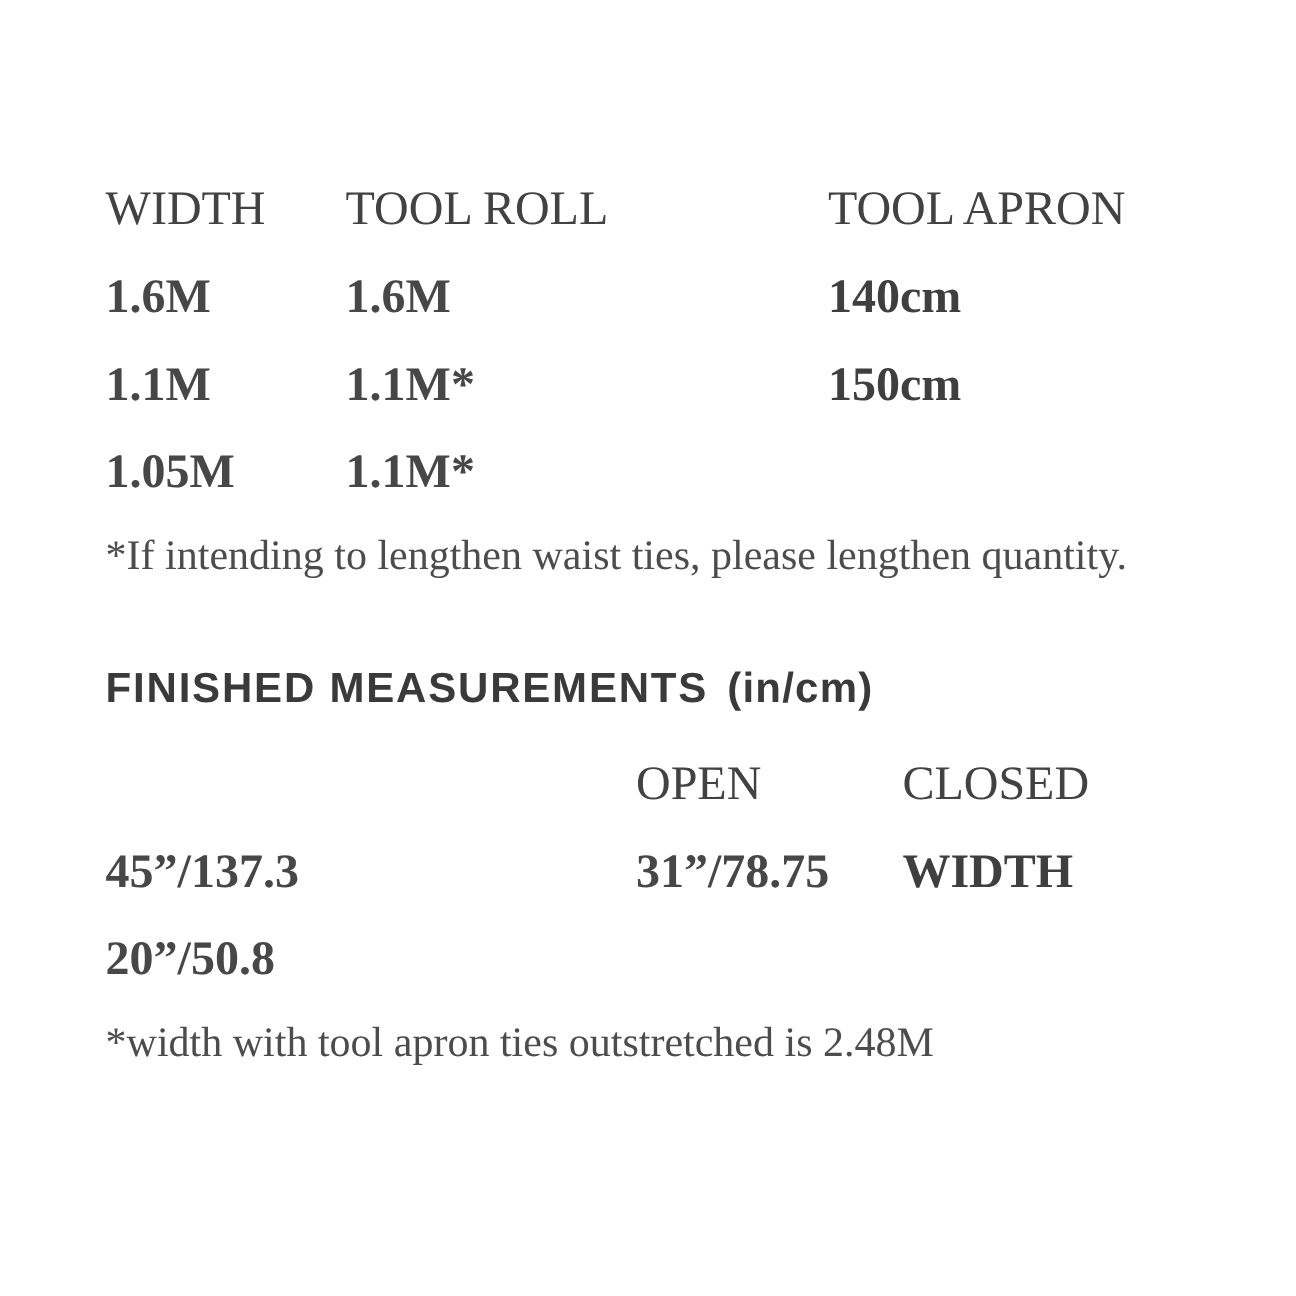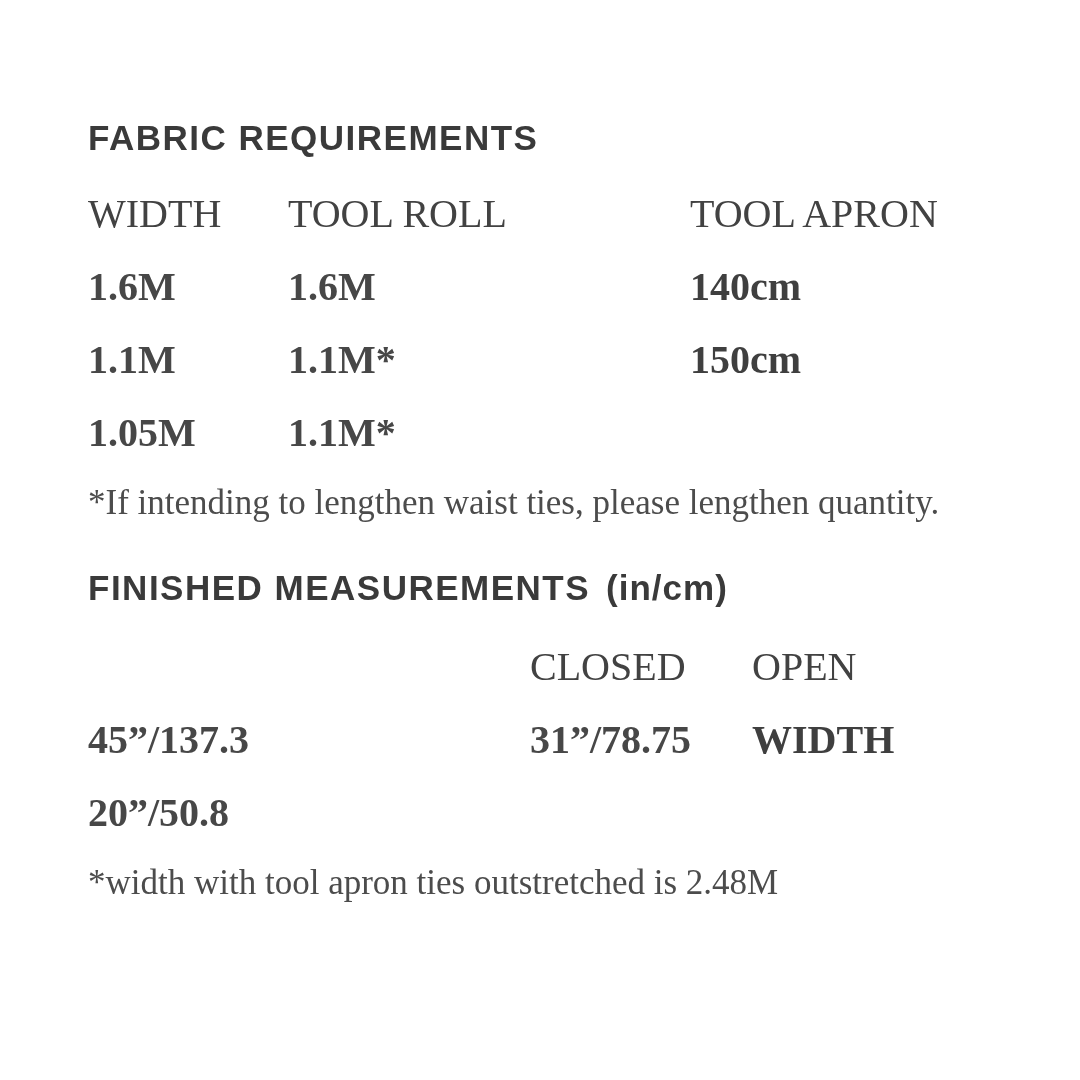--- a/index.html
+++ b/index.html
@@ -34,30 +34,29 @@
   .col-hdr{font-weight:normal;color:#424242;white-space:nowrap;}
   .row-label{font-weight:bold;color:#3f3f3f;white-space:nowrap;}
   .cell{font-weight:bold;white-space:nowrap;}
   .footnote{
     font-size:35px;
     line-height:42px;
     color:#4c4c4c;
     margin-top:26px;
     white-space:nowrap;
   }
-  .section-finished{margin-top:44px;}
+  .section-finished{margin-top:70px;}
 </style>
 </head>
 <body>
 
 <div class="page">
   <div class="content">
 
     <div>
-      <h1 class="section-title">FABRIC REQUIREMENTS</h1>
 
       <div class="grid grid-fabric">
         <div class="col-hdr">WIDTH</div>
         <div class="col-hdr">TOOL ROLL</div>
         <div class="col-hdr">TOOL APRON</div>
 
         <div class="cell">1.6M</div>
         <div class="cell">1.6M</div>
 
         <div class="row-label">140cm</div>
@@ -72,22 +71,22 @@
       <div class="footnote">*If intending to lengthen waist ties, please lengthen quantity.</div>
     </div>
 
     <div class="section-finished">
       <h1 class="section-title">
         <span>FINISHED MEASUREMENTS</span><span class="title-suffix">(in/cm)</span>
       </h1>
 
       <div class="grid grid-finished">
         <div></div>
+        <div class="col-hdr">OPEN</div>
         <div class="col-hdr">CLOSED</div>
-        <div class="col-hdr">OPEN</div>
 
         <div class="cell">45”/137.3</div>
         <div class="cell">31”/78.75</div>
 
         <div class="row-label">WIDTH</div>
         <div class="cell">20”/50.8</div>
       </div>
 
       <div class="footnote">*width with tool apron ties outstretched is 2.48M</div>
     </div>

